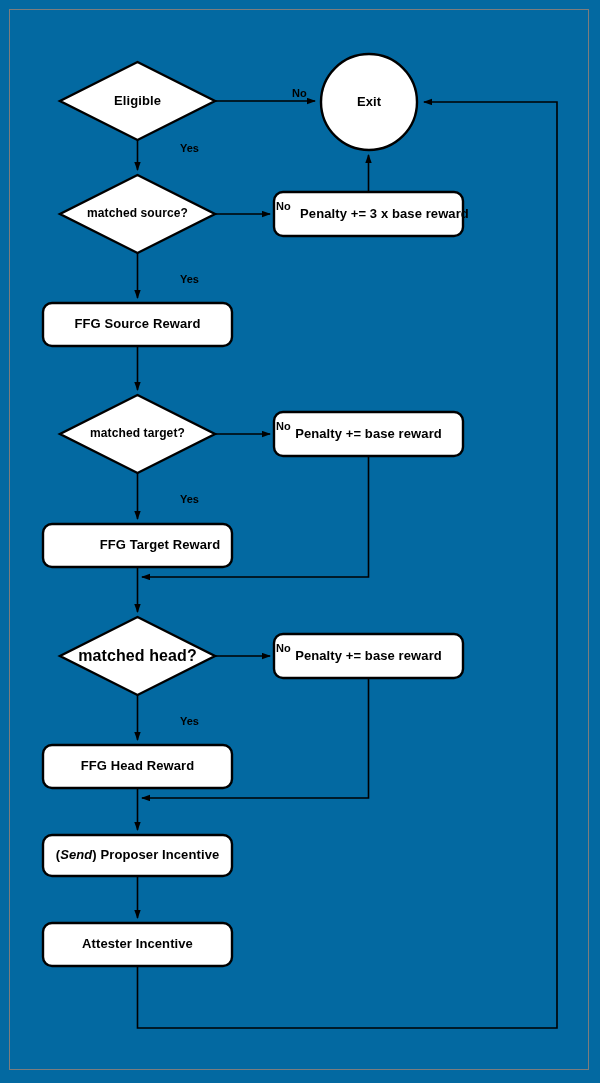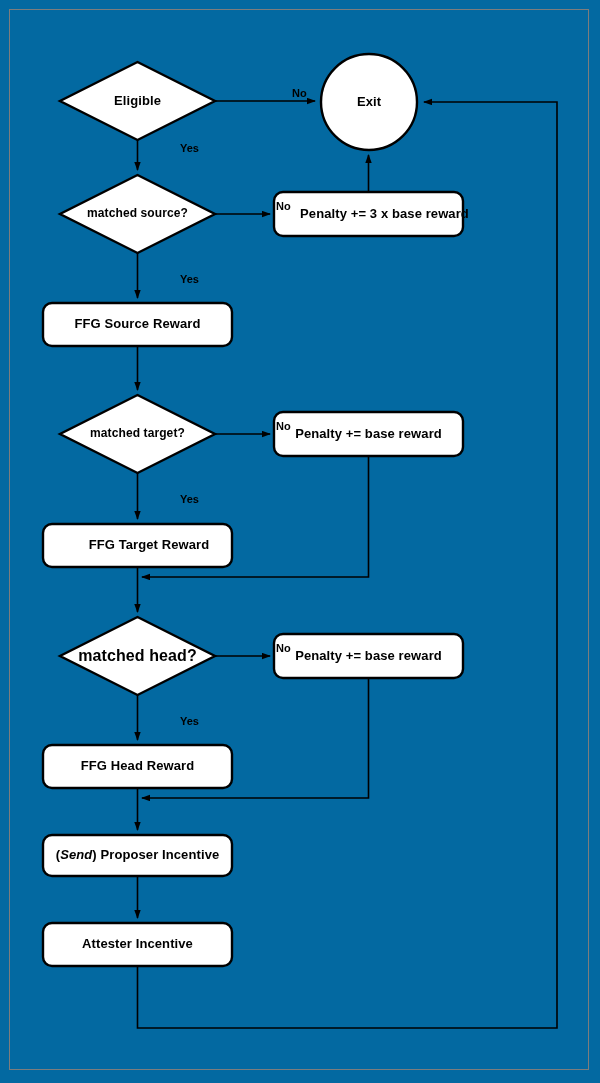--- a/index.html
+++ b/index.html
@@ -136,21 +136,21 @@
   <div class="node-label" style="left:321px; top:88px; width:96px; height:28px;">Exit</div>
 
   <div class="node-label" style="left:274px; top:199px; width:189px; height:30px;padding-left:16px;">Penalty += 3 x base reward</div>
 
   <div class="node-label" style="left:58px; top:420px; width:159px; height:28px; font-size:12px;">matched target?</div>
 
   <div class="node-label" style="left:43px; top:310px; width:189px; height:29px;">FFG Source Reward</div>
 
   <div class="node-label" style="left:274px; top:419px; width:189px; height:30px;">Penalty += base reward</div>
 
-  <div class="node-label" style="left:43px; top:531px; width:212px; height:29px;">FFG Target Reward</div>
+  <div class="node-label" style="left:54px; top:531px; width:212px; height:29px;">FFG Target Reward</div>
 
   <div class="node-label" style="left:58px; top:642px; width:159px; height:28px; font-size:16px;">matched head?</div>
 
   <div class="node-label" style="left:274px; top:641px; width:189px; height:30px;">Penalty += base reward</div>
 
   <div class="node-label" style="left:43px; top:752px; width:189px; height:29px;">FFG Head Reward</div>
 
   <div class="node-label" style="left:43px; top:841px; width:189px; height:29px;">
     <span>(</span>
       <span class="ital">Send</span>

